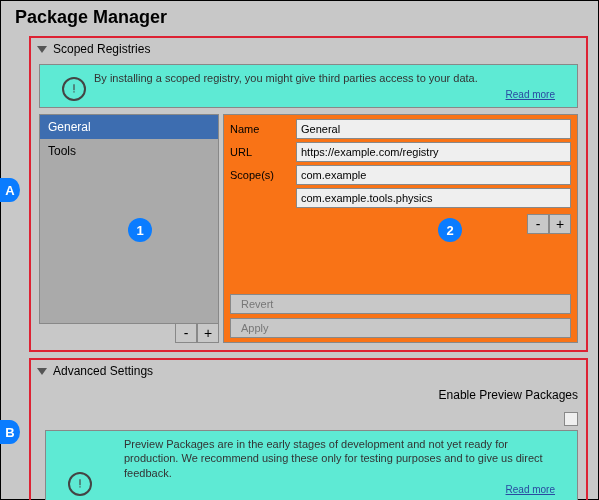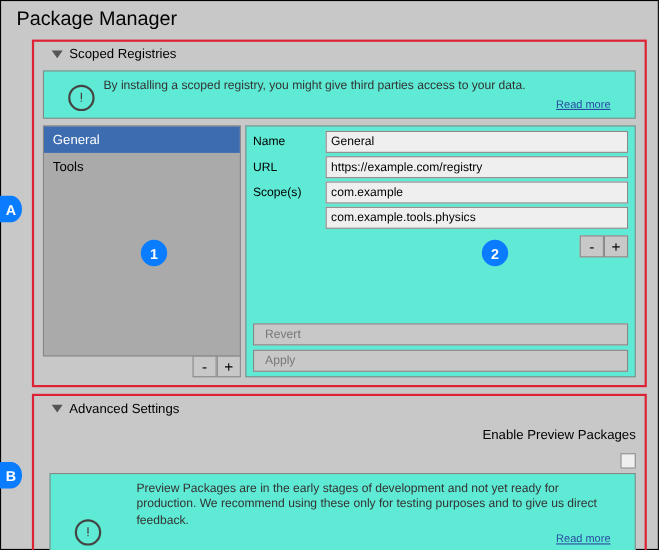--- a/index.html
+++ b/index.html
@@ -13,33 +13,33 @@
     height: 500px;
     position: relative;
   }
   .panel {
     border: 1px solid #000;
     background: #c8c8c8;
     width: 599px;
     height: 500px;
   }
   .panel-title {
-    font-weight: normal;
+    font-weight: bold;
     font-size: 18px;
     padding: 6px 10px 4px 14px;
   }
   .section-block {
     margin: 4px 10px 6px 28px;
     border: 2px solid #d23;
   }
   .section-header {
     display: flex;
     align-items: center;
     gap: 6px;
-    padding: 4px 16px;
+    padding: 4px 6px;
     font-size: 12px;
     color: #000;
   }
   .foldout-arrow {
     width: 0; height: 0;
     border-left: 5px solid transparent;
     border-right: 5px solid transparent;
     border-top: 7px solid #555;
   }
   .info-box {
@@ -109,21 +109,21 @@
     font-size: 14px;
     line-height: 1;
     display: flex;
     align-items: center;
     justify-content: center;
     cursor: pointer;
   }
   .detail-col {
     flex: 1;
     border: 1px solid #888;
-    background: #5eead4;
+    background: #f97316;
     padding: 4px 6px 4px 6px;
     position: relative;
     display: flex;
     flex-direction: column;
   }
   .form-row {
     display: flex;
     align-items: center;
     margin-bottom: 3px;
   }

